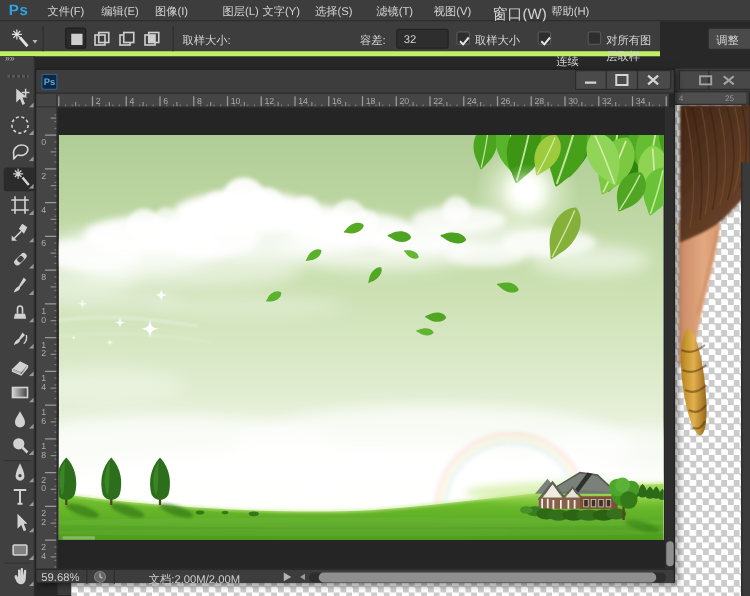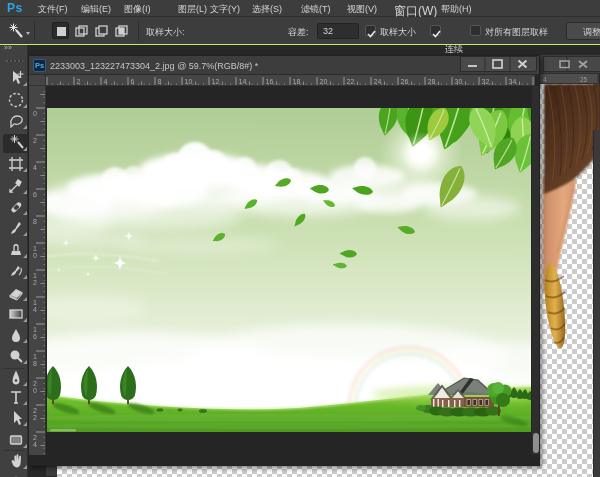--- a/index.html
+++ b/index.html
@@ -63,21 +63,20 @@
       <path d="M6,212 C12,215 19,213 25,208"></path>
       <path d="M8,228 C14,231 20,229 25,224"></path>
       <path d="M11,244 C16,247 21,245 25,240"></path>
       <path d="M14,258 C18,260 22,258 24,253"></path>
     </g>
   </svg>
 <div class="abs" style="left:593px;top:130px;width:7px;height:347px;background:#3a3a3a;border-left:1px solid #2a2a2a"></div>
 <div class="abs" style="left:28px;top:55px;width:512px;height:411px;background:#252525;border:1px solid #222;box-shadow:2px 2px 5px rgba(0,0,0,0.5)">
     <div class="abs" style="left:0;top:0;width:510px;height:19px;background:#3d3d3d;border-bottom:1px solid #2b2b2b">
       <div class="abs" style="left:4px;top:3px;width:13px;height:13px;background:#0f2740;border:1px solid #2d5f8a;border-radius:2px;color:#5aa7d8;font-size:7.5px;font-weight:bold;text-align:center;line-height:12px">Ps</div>
-      <div class="abs" style="left:21px;top:5px;color:#c6c6c6;font-size:9px;white-space:nowrap">2233003_123227473304_2.jpg @ 59.7%(RGB/8#) *</div>
       <div class="abs" style="left:431px;top:0px;width:77px;height:16px;background:#4a4a4a;border:1px solid #2c2c2c;border-radius:0 0 3px 0"></div>
 <svg class="abs" style="left:431px;top:0px" width="75" height="16">
 <line x1="25" y1="1" x2="25" y2="15" stroke="#2c2c2c"></line>
         <line x1="50" y1="1" x2="50" y2="15" stroke="#2c2c2c"></line>
 <line x1="8" y1="10" x2="17" y2="10" stroke="#d4d4d4" stroke-width="1.8"></line>
 <rect x="33" y="4" width="9" height="8" fill="none" stroke="#d4d4d4" stroke-width="1.6"></rect>
 <path d="M58.5,4.5 L66.5,11.5 M66.5,4.5 L58.5,11.5" stroke="#d4d4d4" stroke-width="1.8"></path>
 </svg>
     </div>
     <div class="abs" style="left:0;top:19px;width:17px;height:11px;background:#454545;border-right:1px solid #333;border-bottom:1px solid #333"></div>
@@ -626,35 +625,54 @@
           <circle cx="447" cy="282" r="7" fill="#4fa62c"></circle>
           <circle cx="458" cy="283" r="6.5" fill="#469c26"></circle>
           <circle cx="451" cy="280" r="6" fill="#5ab238"></circle>
           <circle cx="456" cy="292" r="7" fill="#357a18"></circle>
         </g>
         <rect x="3" y="321" width="26" height="2.6" rx="1" fill="#ffffff" opacity="0.3"></rect>
       </svg>
     </div>
     <div class="abs" style="left:503px;top:30px;width:7px;height:369px;background:#2e2e2e"></div>
     <div class="abs" style="left:503.5px;top:377px;width:6px;height:20px;background:#8f8f8f;border-radius:3px"></div>
+    <div class="abs" style="left:0;top:399px;width:510px;height:11px;background:#3d3d3d;border-top:1px solid #2a2a2a;color:#cfcfcf;font-size:9px">
+      <span class="abs" style="left:4px;top:1px">59.68%</span>
+      <span class="abs" style="left:40px;top:0px;width:1px;height:11px;background:#2e2e2e"></span>
+      <svg class="abs" style="left:44px;top:0px" width="14" height="11">
+        <circle cx="7" cy="5.5" r="4.8" fill="#8a8a8a"></circle>
+        <circle cx="7" cy="5.5" r="4" fill="#636363"></circle>
+        <path d="M7,5.5 L7,2.6 M7,5.5 L9,6.6" stroke="#c2c2c2" stroke-width="1"></path>
+      </svg>
+      <span class="abs" style="left:62px;top:0px;width:1px;height:11px;background:#2e2e2e"></span>
+      <span class="abs" style="left:90px;top:1px">文档:2.00M/2.00M</span>
+      <svg class="abs" style="left:196px;top:1px" width="10" height="9">
+        <path d="M2,1 L8,4.5 L2,8 Z" fill="#b5b5b5"></path>
+      </svg>
+      <svg class="abs" style="left:209px;top:1px" width="8" height="9">
+        <path d="M6,2 L2,4.5 L6,7 Z" fill="#9a9a9a"></path>
+      </svg>
+      <div class="abs" style="left:218px;top:1.5px;width:286px;height:8px;background:#2e2e2e;border-radius:4px"></div>
+      <div class="abs" style="left:226px;top:1.5px;width:270px;height:8px;background:#8f8f8f;border-radius:4px"></div>
+    </div>
   </div>
 <div class="abs" style="left:0;top:0;width:600px;height:17px;background:#3d3d3d;border-bottom:1px solid #2e2e2e">
     <span class="abs" style="left:7px;top:1px;color:#2fa3e8;font-size:12px;font-weight:bold;letter-spacing:0.5px">Ps</span>
     <span class="abs" style="left:38px;top:3px;color:#d4d4d4;font-size:9px">文件(F)</span>
     <span class="abs" style="left:81px;top:3px;color:#d4d4d4;font-size:9px">编辑(E)</span>
     <span class="abs" style="left:124px;top:3px;color:#d4d4d4;font-size:9px">图像(I)</span>
     <span class="abs" style="left:178px;top:3px;color:#d4d4d4;font-size:9px">图层(L)</span>
     <span class="abs" style="left:210px;top:3px;color:#d4d4d4;font-size:9px">文字(Y)</span>
     <span class="abs" style="left:252px;top:3px;color:#d4d4d4;font-size:9px">选择(S)</span>
     <span class="abs" style="left:301px;top:3px;color:#d4d4d4;font-size:9px">滤镜(T)</span>
     <span class="abs" style="left:347px;top:3px;color:#d4d4d4;font-size:9px">视图(V)</span>
     <span class="abs" style="left:394px;top:3px;color:#d4d4d4;font-size:12px">窗口(W)</span>
     <span class="abs" style="left:441px;top:3px;color:#d4d4d4;font-size:9px">帮助(H)</span>
   </div>
-<div class="abs" style="left:0;top:17px;width:600px;height:28px;background:#3d3d3d;border-bottom:1px solid #bef264">
+<div class="abs" style="left:0;top:17px;width:528px;height:28px;background:#3d3d3d;border-bottom:4px solid #bef264">
     <svg class="abs" style="left:6px;top:5px" width="24" height="17">
 <path d="M10,8 L16,15" stroke="#e0e0e0" stroke-width="2.2"></path>
 <path d="M7.5,5.5 l0,-4 M7.5,5.5 l0,4 M7.5,5.5 l-4,0 M7.5,5.5 l4,0 M7.5,5.5 l-2.8,-2.8 M7.5,5.5 l2.8,2.8 M7.5,5.5 l2.8,-2.8 M7.5,5.5 l-2.8,2.8" stroke="#e0e0e0" stroke-width="1"></path>
 <path d="M20,10 l4,0 -2,3 z" fill="#b5b5b5"></path>
 </svg>
     <span class="abs" style="left:34px;top:4px;width:1px;height:20px;background:#2e2e2e"></span>
     <div class="abs" style="left:52px;top:5px;width:17px;height:17px;background:#2b2b2b;border:1px solid #1f1f1f;border-radius:2px"><svg width="17" height="17">
         <rect x="4" y="4" width="9" height="9" fill="#cfcfcf"></rect>
       </svg></div>
     <div class="abs" style="left:72px;top:5px;width:17px;height:17px;background:#3d3d3d;border:1px solid #3d3d3d;border-radius:2px"><svg width="17" height="17">
@@ -680,21 +698,21 @@
         <path d="M2,5 L4.5,7.5 L9,2" stroke="#e8e8e8" stroke-width="1.6" fill="none"></path>
       </svg></div>
     <span class="abs" style="left:380px;top:9px;color:#d4d4d4;font-size:9px">取样大小</span>
     <div class="abs" style="left:430px;top:8px;width:11px;height:11px;background:#2e2e2e;border:1px solid #555;border-radius:2px"><svg width="11" height="11">
         <path d="M2,5 L4.5,7.5 L9,2" stroke="#e8e8e8" stroke-width="1.6" fill="none"></path>
       </svg></div>
     <span class="abs" style="left:445px;top:26px;color:#d4d4d4;font-size:9px">连续</span>
     <div class="abs" style="left:470px;top:8px;width:11px;height:11px;background:#2e2e2e;border:1px solid #555;border-radius:2px"></div>
     <span class="abs" style="left:485px;top:9px;color:#d4d4d4;font-size:9px">对所有图层取样</span>
     <div class="abs" style="left:566px;top:5px;width:40px;height:18px;background:#4a4a4a;border:1px solid #2c2c2c;border-radius:2px">
-      <span class="abs" style="left:16px;top:3px;color:#d4d4d4;font-size:9px">调整</span>
+      <span class="abs" style="left:6px;top:3px;color:#d4d4d4;font-size:9px">调整</span>
     </div>
   </div>
 <div class="abs" style="left:0;top:45px;width:28px;height:432px;background:#404040;border-right:1px solid #2e2e2e">
     <span class="abs" style="left:4px;top:-1px;color:#b5b5b5;font-size:7px">»»</span>
     <div class="abs" style="left:6px;top:15px;width:17px;height:2px;background:repeating-linear-gradient(90deg,#5a5a5a 0 2px,#353535 2px 4px)"></div>
   </div>
 <svg class="abs" style="left:7px;top:69px" width="18" height="18" fill="none" stroke="#d2d2d2" stroke-width="1.3">
     <path d="M6,2 L6,13 L9,10 L11,15 L13,14 L11,9 L15,9 Z" fill="#d2d2d2" stroke="none"></path>
     <path d="M13.5,5 l0,-3 M13.5,5 l0,3 M13.5,5 l-3,0 M13.5,5 l3,0" stroke="#d2d2d2" stroke-width="1.2"></path>
   </svg>

